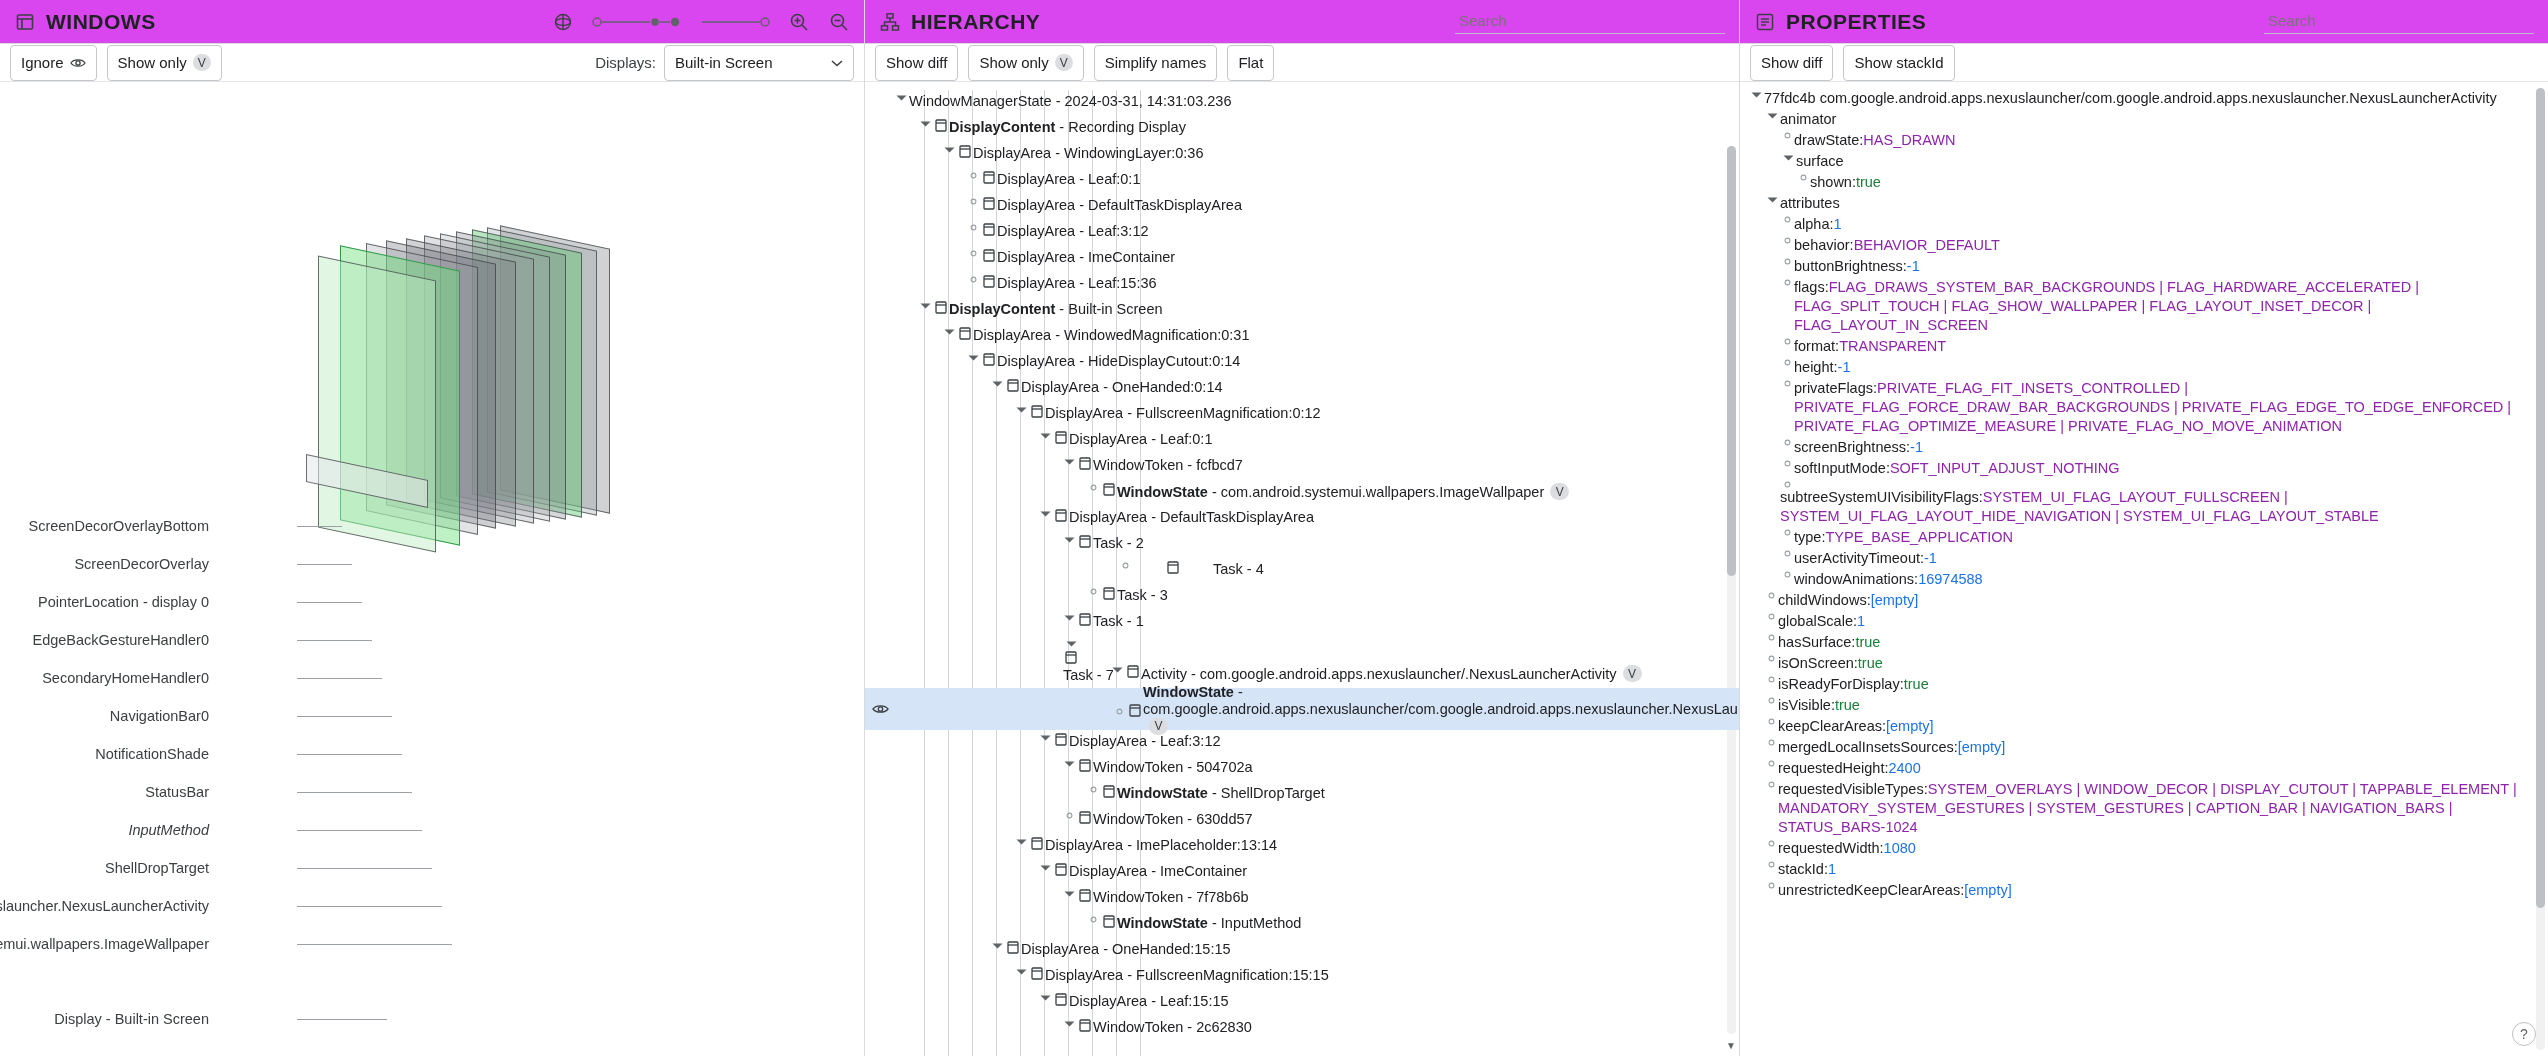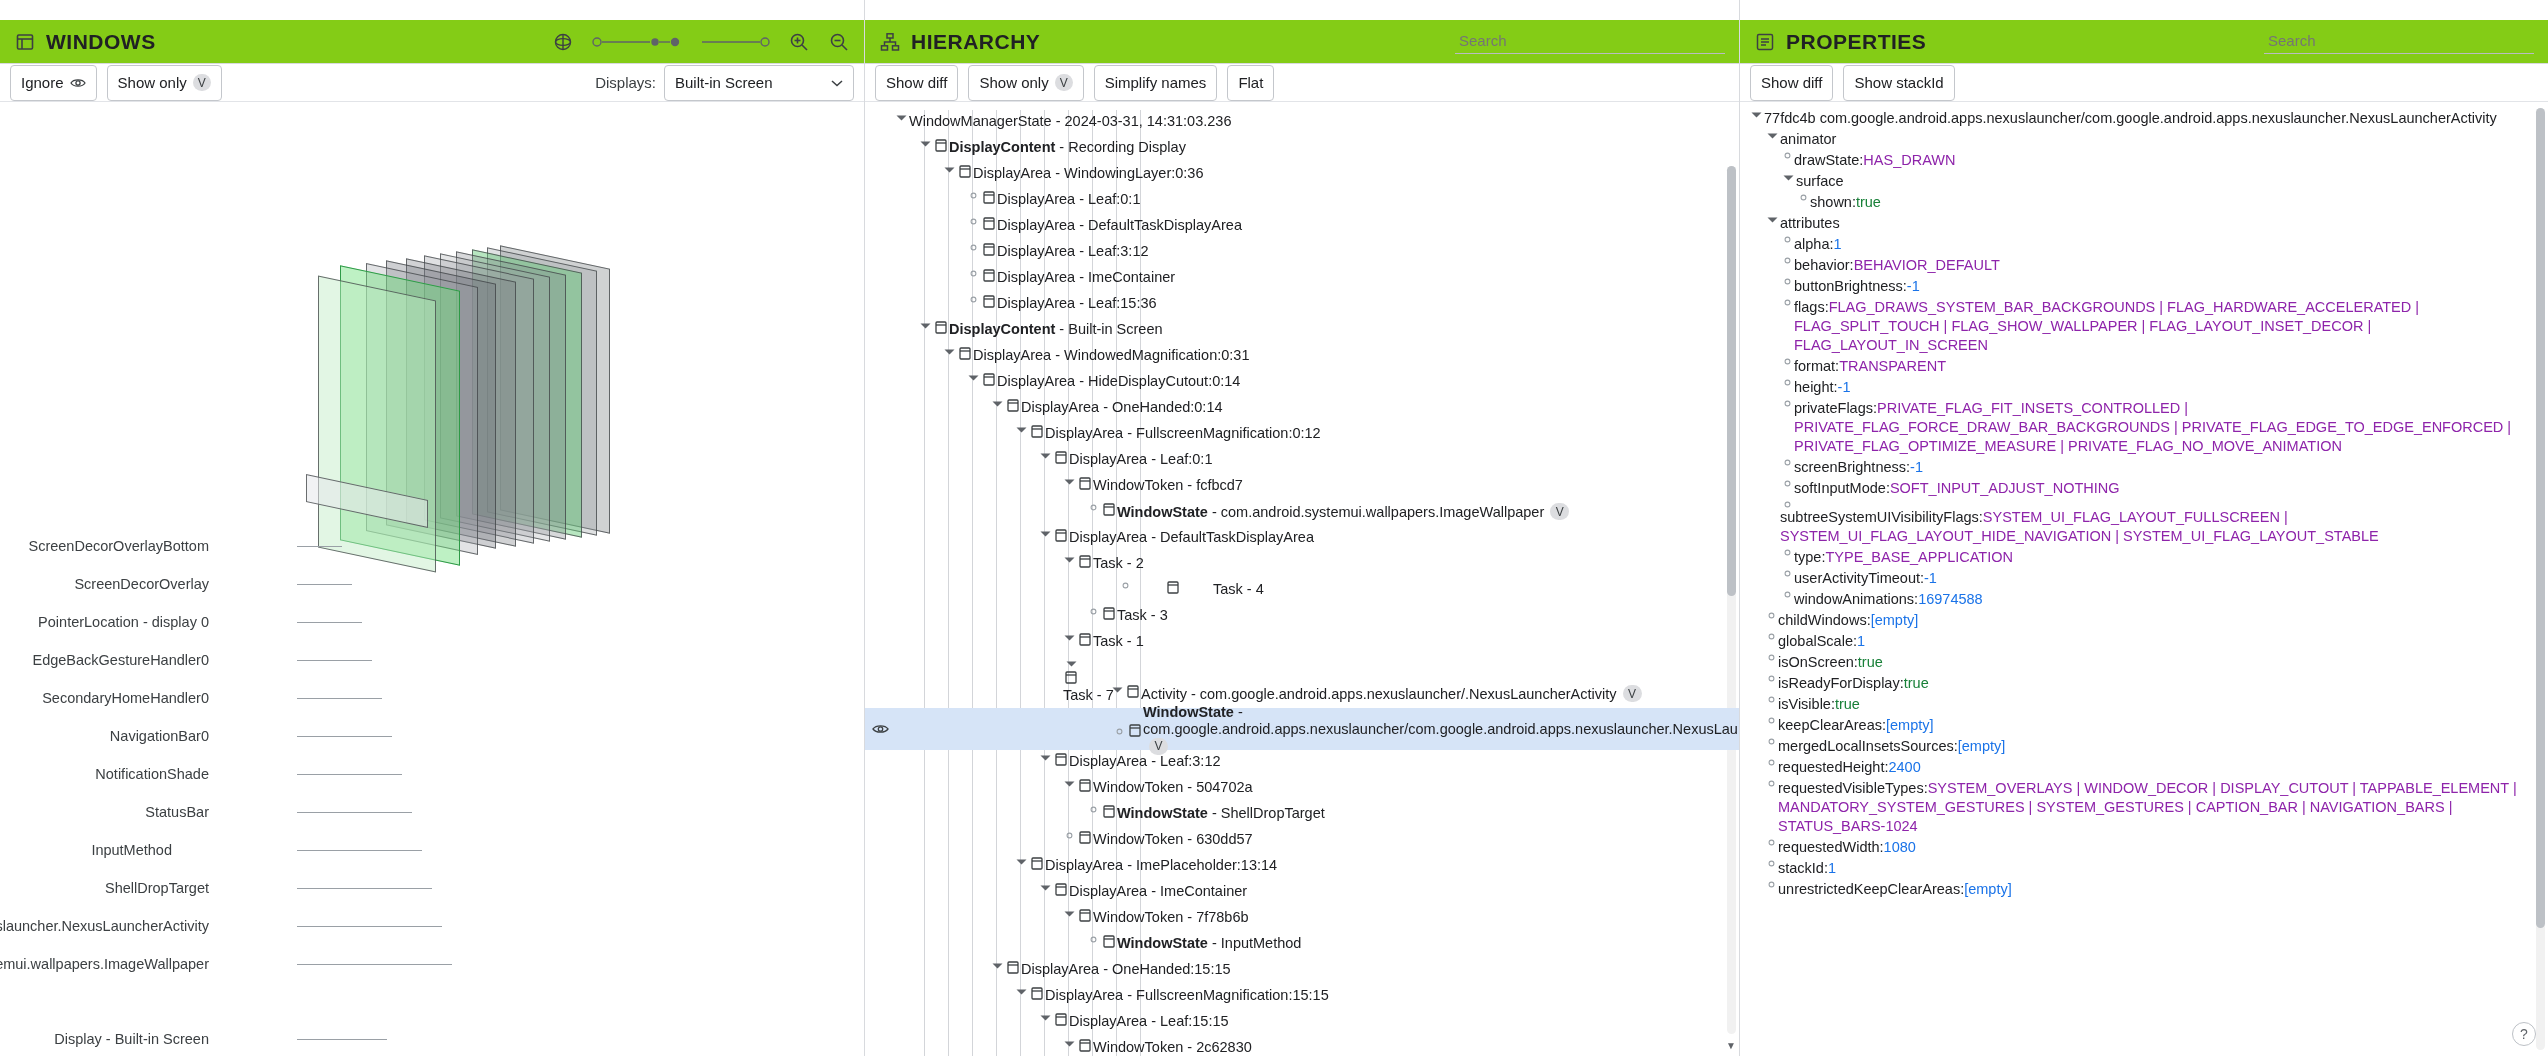--- a/index.html
+++ b/index.html
@@ -15,22 +15,21 @@
     width: 2548px; height: 1056px;
   }
 
   
   .panel { display: flex; flex-direction: column; height: 100%; background: #fff; }
   .panel-header {
     height: 44px; min-height: 44px;
     display: flex; align-items: center;
     padding: 0 14px;
     border-bottom: 1px solid #d8dade;
-    background: #84cc16;
-    margin-top: 20px;
+    background: #d946ef;
   }
   .panel-title {
     font-size: 21px; font-weight: bold; letter-spacing: 0.5px;
     color: #202124;
   }
   .panel-icon {
     width: 22px; height: 22px; margin-right: 10px;
     display: inline-flex; align-items: center; justify-content: center;
     color: #3c4043;
   }
@@ -297,21 +296,21 @@
 
       <div class="canvas-label" style="right:655px;top:626px;">NavigationBar0</div>
       <div class="leader" style="left:297px;top:634px;width:95px;"></div>
 
       <div class="canvas-label" style="right:655px;top:664px;">NotificationShade</div>
       <div class="leader" style="left:297px;top:672px;width:105px;"></div>
 
       <div class="canvas-label" style="right:655px;top:702px;">StatusBar</div>
       <div class="leader" style="left:297px;top:710px;width:115px;"></div>
 
-      <div class="canvas-label" style="right:692px;top:740px;">InputMethod</div>
+      <div class="canvas-label" style="right:655px;top:740px;font-style:italic;">InputMethod</div>
       <div class="leader" style="left:297px;top:748px;width:125px;"></div>
 
       <div class="canvas-label" style="right:655px;top:778px;">ShellDropTarget</div>
       <div class="leader" style="left:297px;top:786px;width:135px;"></div>
 
       <div class="canvas-label" style="right:655px;top:816px;">xuslauncher/com.google.android.apps.nexuslauncher.NexusLauncherActivity</div>
       <div class="leader" style="left:297px;top:824px;width:145px;"></div>
 
       <div class="canvas-label" style="right:655px;top:854px;">com.android.systemui.wallpapers.ImageWallpaper</div>
       <div class="leader" style="left:297px;top:862px;width:155px;"></div>
@@ -1099,20 +1098,28 @@
             </svg>
           </span>
           <span class="prop-text" style="max-width: 1350px;"><span>globalScale:</span><span class="val-blue">1</span></span>
         </div>
         <div class="prop-row" style="padding-left: 24px;">
           <span class="bullet">
             <svg width="7" height="7" viewBox="0 0 7 7" fill="none" stroke="#9aa0a6" stroke-width="1.1">
               <circle cx="3.5" cy="3.5" r="2.4"></circle>
             </svg>
           </span>
+          <span class="prop-text" style="max-width: 1350px;"><span>hasSurface:</span><span class="val-green">true</span></span>
+        </div>
+        <div class="prop-row" style="padding-left: 24px;">
+          <span class="bullet">
+            <svg width="7" height="7" viewBox="0 0 7 7" fill="none" stroke="#9aa0a6" stroke-width="1.1">
+              <circle cx="3.5" cy="3.5" r="2.4"></circle>
+            </svg>
+          </span>
           <span class="prop-text" style="max-width: 1350px;"><span>isOnScreen:</span><span class="val-green">true</span></span>
         </div>
         <div class="prop-row" style="padding-left: 24px;">
           <span class="bullet">
             <svg width="7" height="7" viewBox="0 0 7 7" fill="none" stroke="#9aa0a6" stroke-width="1.1">
               <circle cx="3.5" cy="3.5" r="2.4"></circle>
             </svg>
           </span>
           <span class="prop-text" style="max-width: 1350px;"><span>isReadyForDisplay:</span><span class="val-green">true</span></span>
         </div>

